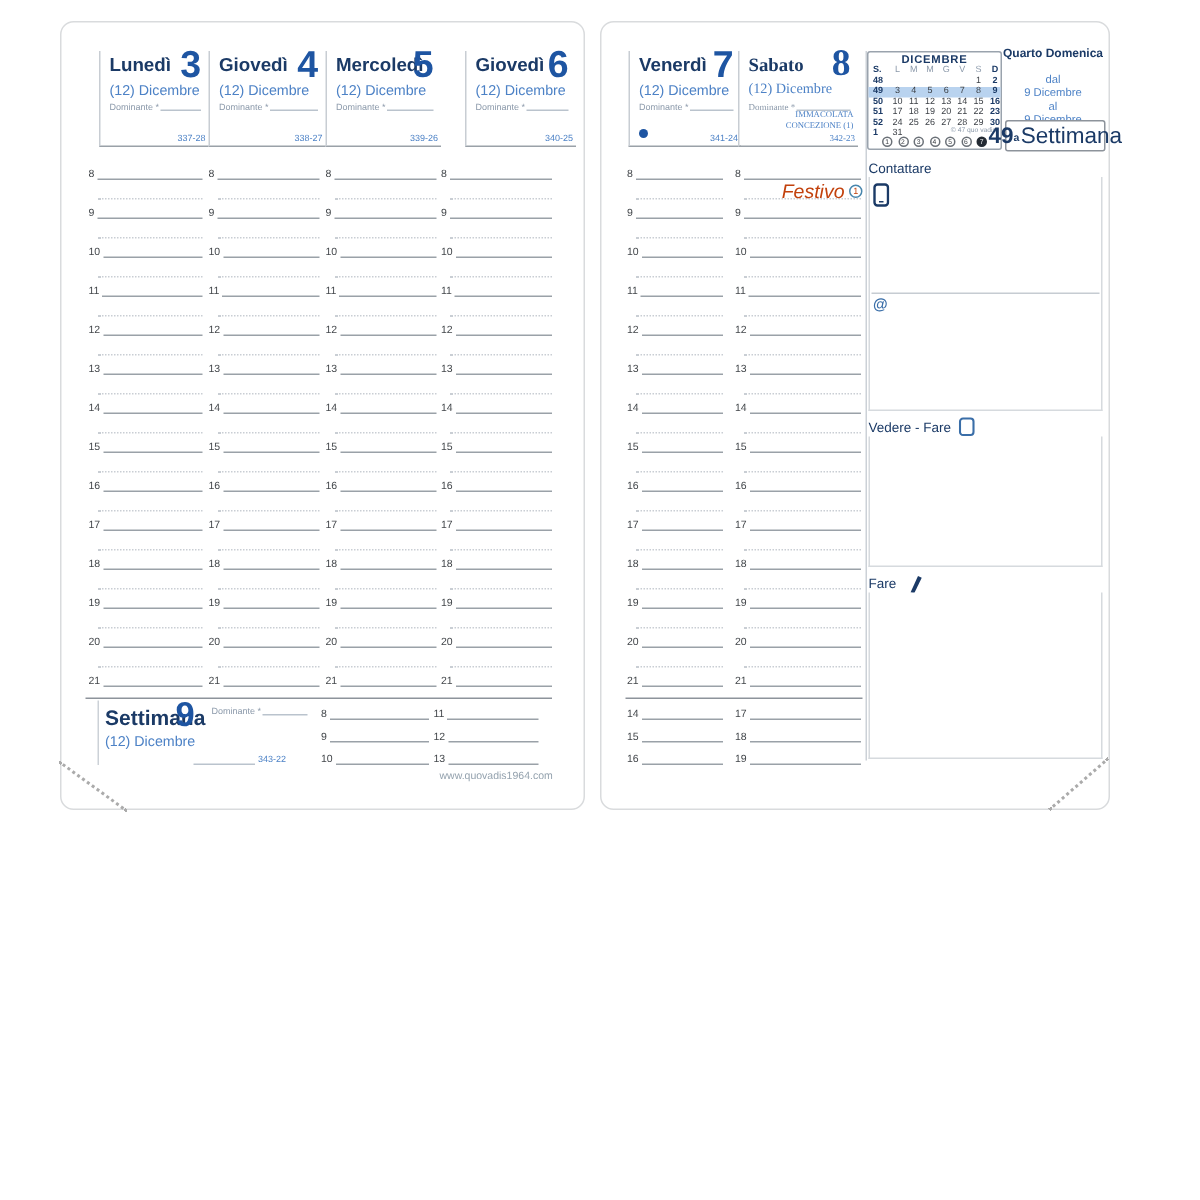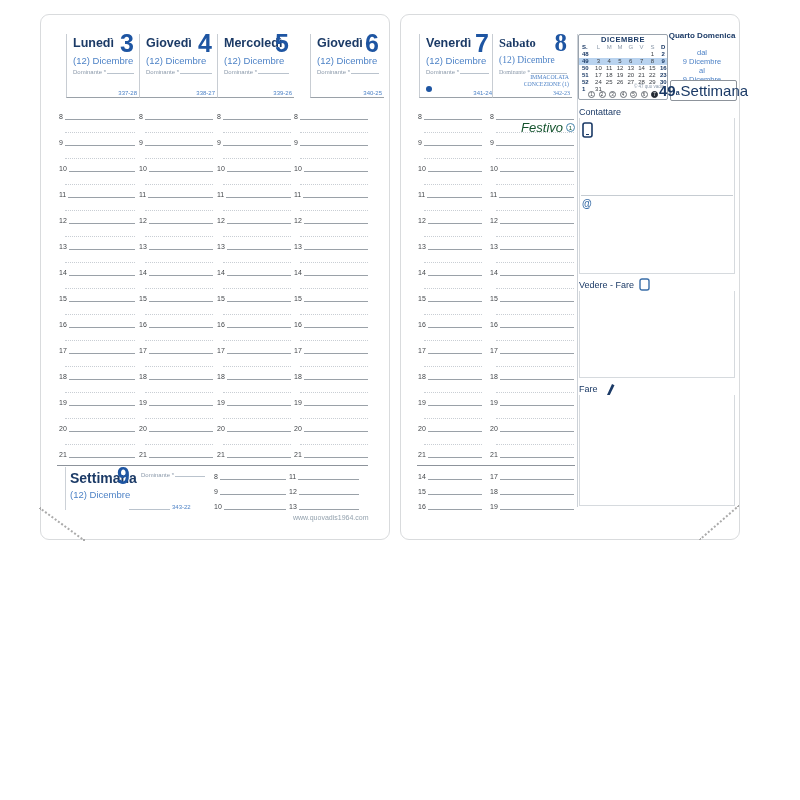--- a/index.html
+++ b/index.html
@@ -29,21 +29,21 @@
 
   .sun-name { position:absolute; left:29px; top:455px; font-size:14px; font-weight:bold; color:#1b3a66; }
   .sun-num  { position:absolute; left:76px; top:448px; font-size:23px; font-weight:bold; color:#1e55a2; }
   .sun-month{ position:absolute; left:29px; top:474px; font-size:9.5px; color:#4d82c6; }
   .sun-dom  { position:absolute; left:100px; top:457px; width:64px; display:flex; align-items:flex-end; }
   .sun-doyline { position:absolute; left:88px; top:494px; width:41px; border-top:1px solid #bac3cd; }
   .sun-doy  { position:absolute; left:131px; top:489px; font-size:6px; color:#4d82c6; }
 
   .website { position:absolute; left:252px; top:499px; font-size:7px; color:#94a2ae; }
 
-  .festivo { position:absolute; left:110px; top:105px; width:64px; display:flex; align-items:center; justify-content:flex-end; gap:3px; font-size:13px; font-style:italic; color:#14532d; }
+  .festivo { position:absolute; left:110px; top:105px; width:64px; display:flex; align-items:center; justify-content:flex-end; gap:3px; font-size:13px; font-style:italic; color:#c2410c; }
   .circ { width:9px; height:9px; border:1px solid #4886ad; border-radius:50%; font-size:6px; line-height:8px; text-align:center; font-style:normal; flex:0 0 auto; }
 
   .minical { position:absolute; left:177px; top:19px; width:90px; height:66px; border:1px solid #9aa3ad; border-radius:2px; background:#fff; padding-top:1px; }
   .cal-title { text-align:center; font-size:7.5px; font-weight:bold; color:#1b3a66; letter-spacing:.5px; line-height:8px; }
   .cal-row { display:grid; grid-template-columns:12px repeat(6,10.8px) 11px; height:7px; padding-left:2px; }
   .cal-cell { font-size:6px; line-height:7px; text-align:center; color:#3c4046; }
   .cal-hdr .cal-cell { color:#8b99aa; }
   .cal-hdr .cal-cell.sun { color:#1b3a66; font-weight:bold; }
   .cal-cell.wk { font-weight:bold; color:#1b3a66; text-align:left; padding-left:1px; }
   .cal-cell.sun { font-weight:bold; color:#1b3a66; }

